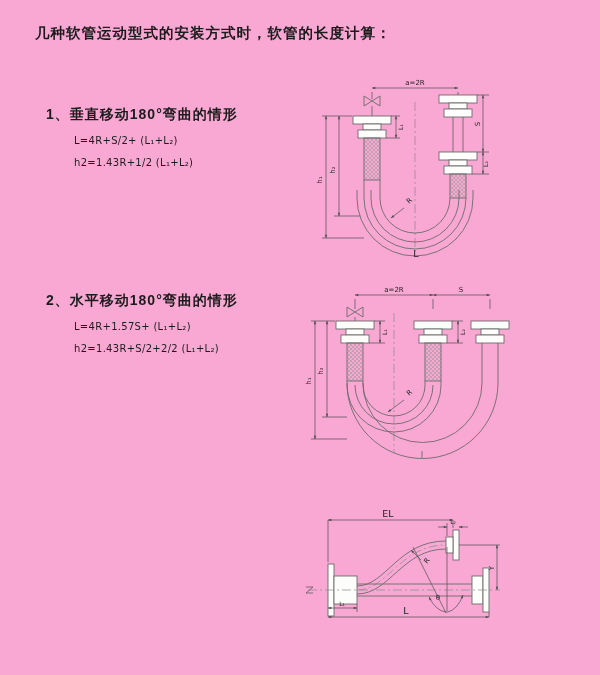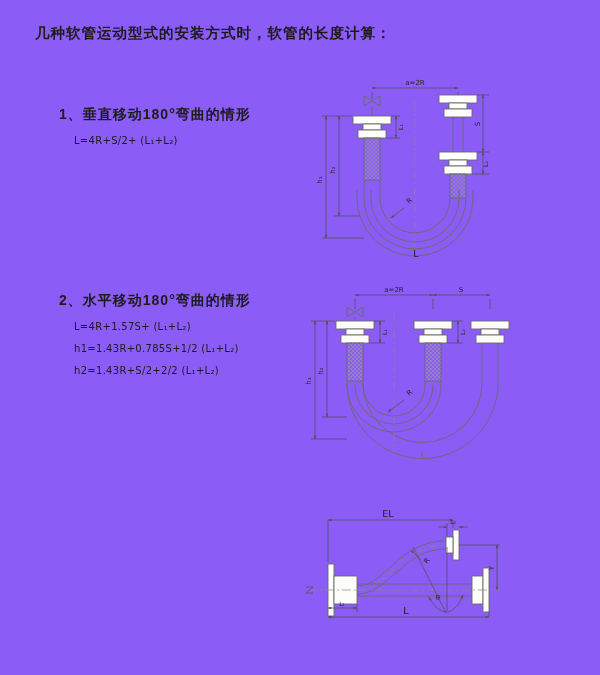--- a/index.html
+++ b/index.html
@@ -1,32 +1,32 @@
 <!DOCTYPE html>
 <html><head>
 <meta charset="utf-8">
 <style>
   html,body{margin:0;padding:0;}
   .page{
     position:relative;
     width:600px;height:675px;
-    background:#8b5cf6;
+    background:#f9a8d4;
     font-family:"Liberation Sans","DejaVu Sans",sans-serif;
     color:#1c1c1c;
     overflow:hidden;
   }
   .title{
     position:absolute;left:35px;top:24px;
     font-size:14.5px;font-weight:700;letter-spacing:1px;
   }
   .sec{position:absolute;left:46px;}
   .sec1{top:106px;}
   .sec2{top:292px;}
   .sec3{top:515px;}
-  .heading{font-size:14px;font-weight:700;letter-spacing:1px;white-space:nowrap;margin-left:13px;}
+  .heading{font-size:14px;font-weight:700;letter-spacing:1px;white-space:nowrap;}
   .formula{
     margin:11px 0 0 28px;
     font-size:10px;font-weight:400;
     font-family:"DejaVu Sans","Liberation Sans",sans-serif;
     white-space:nowrap;letter-spacing:0.3px;
   }
   svg.diag{position:absolute;overflow:visible;}
   .d1{left:312px;top:68px;}
   .d2{left:303px;top:281px;}
   .d3{left:300px;top:500px;}
@@ -43,26 +43,26 @@
 </head>
 <body>
 
 <div class="page">
 
   <div class="title">几种软管运动型式的安装方式时，软管的长度计算：</div>
 
   <section class="sec sec1">
     <div class="heading">1、垂直移动180°弯曲的情形</div>
     <div class="formula">L=4R+S/2+ (L₁+L₂)</div>
+    <div class="formula">h2=1.43R+1/2 (L₁+L₂)</div>
   </section>
 
   <section class="sec sec2">
     <div class="heading">2、水平移动180°弯曲的情形</div>
     <div class="formula">L=4R+1.57S+ (L₁+L₂)</div>
-    <div class="formula">h1=1.43R+0.785S+1/2 (L₁+L₂)</div>
     <div class="formula">h2=1.43R+S/2+2/2 (L₁+L₂)</div>
   </section>
 
 
   <svg class="diag d1" width="275" height="190" viewBox="0 0 275 190">
     <defs>
       <marker id="m1" viewBox="0 0 10 10" refX="9.5" refY="5" markerWidth="9" markerHeight="5" orient="auto-start-reverse">
         <path d="M0,1.6 L10,5 L0,8.4 Z" fill="#4f4f4f"></path>
       </marker>
       <pattern id="p1" width="4" height="4" patternUnits="userSpaceOnUse">

